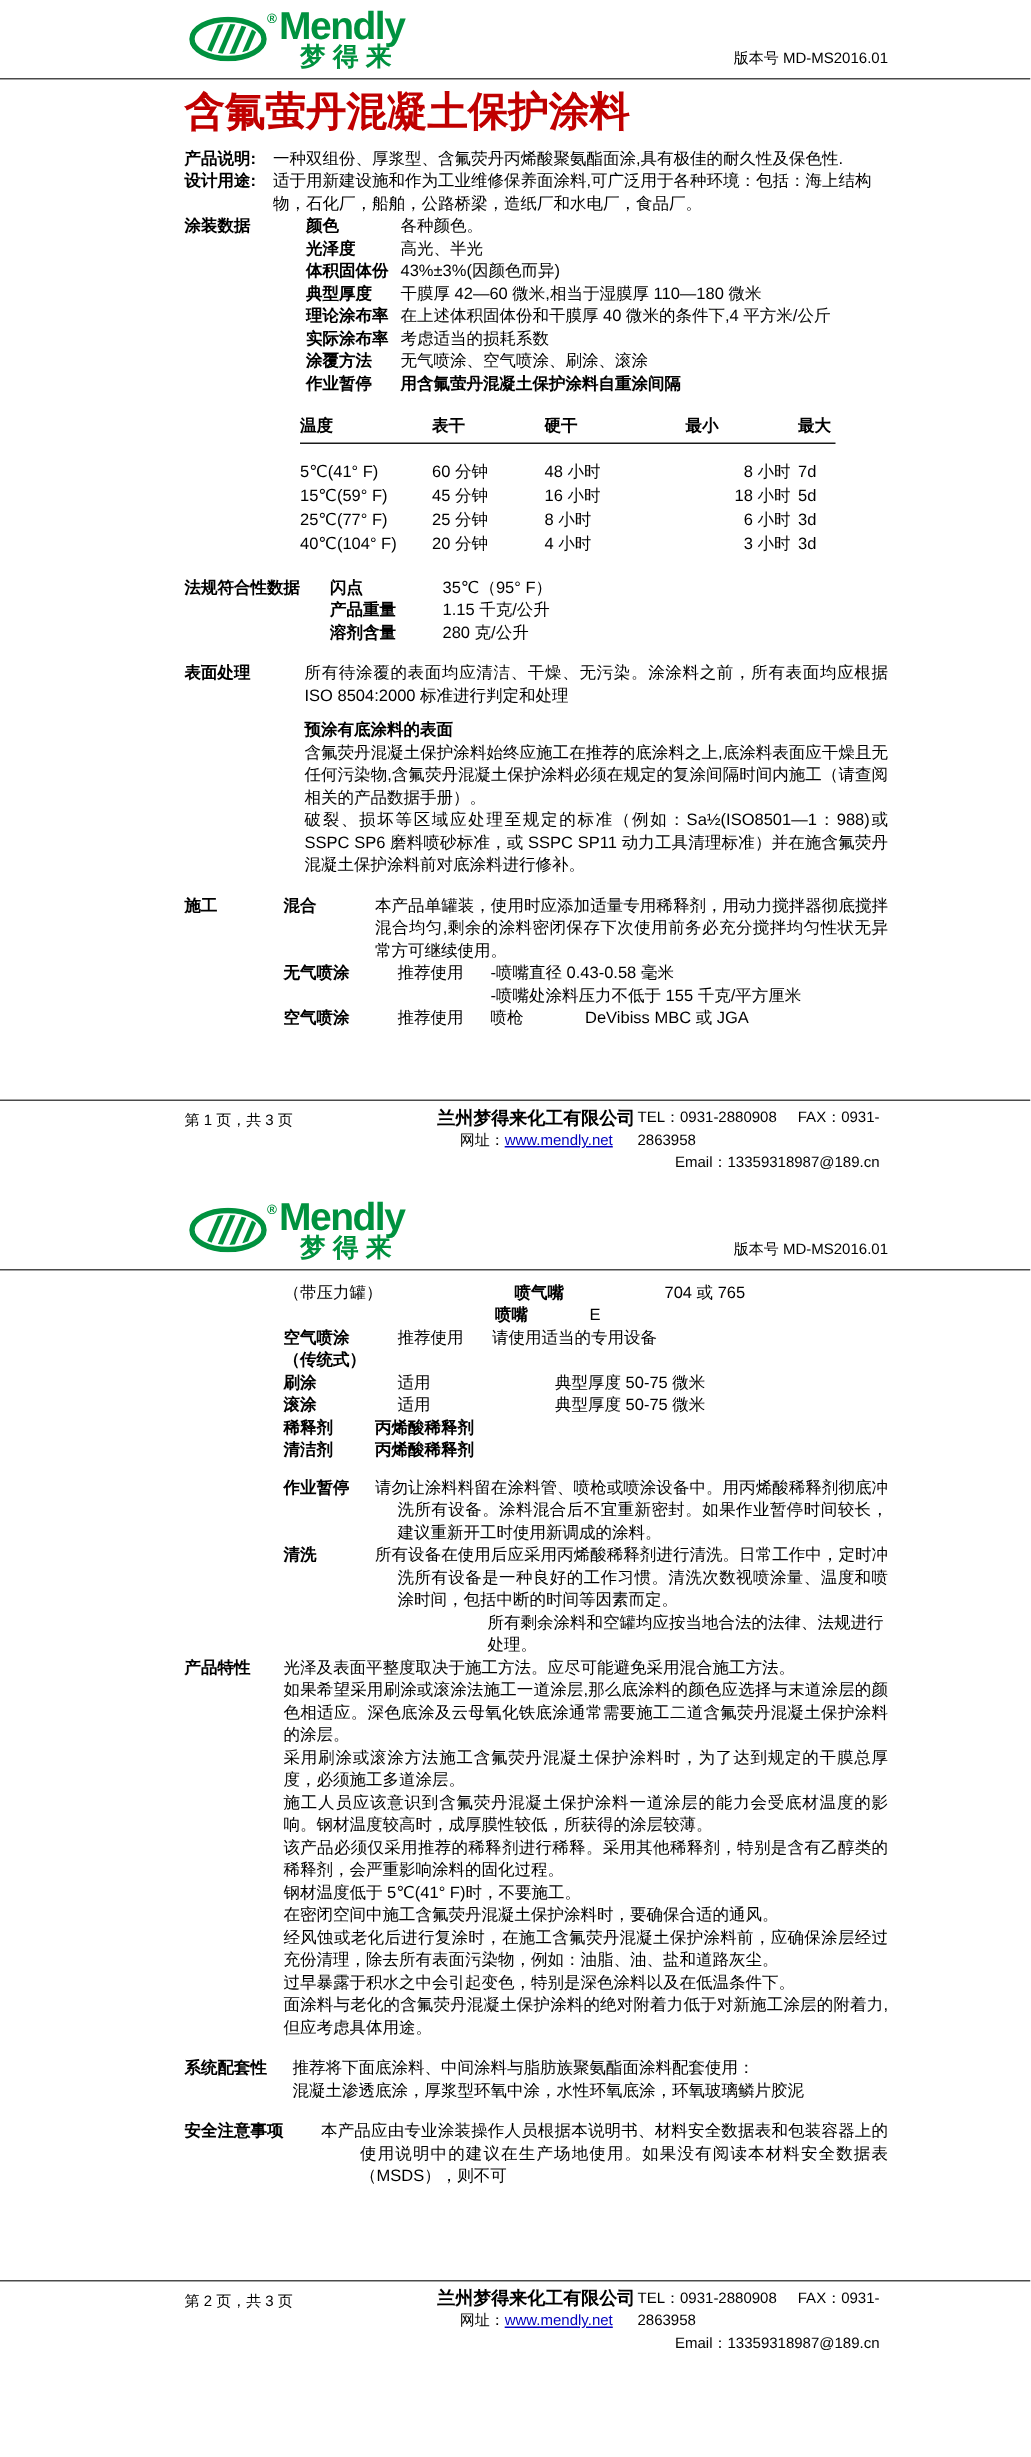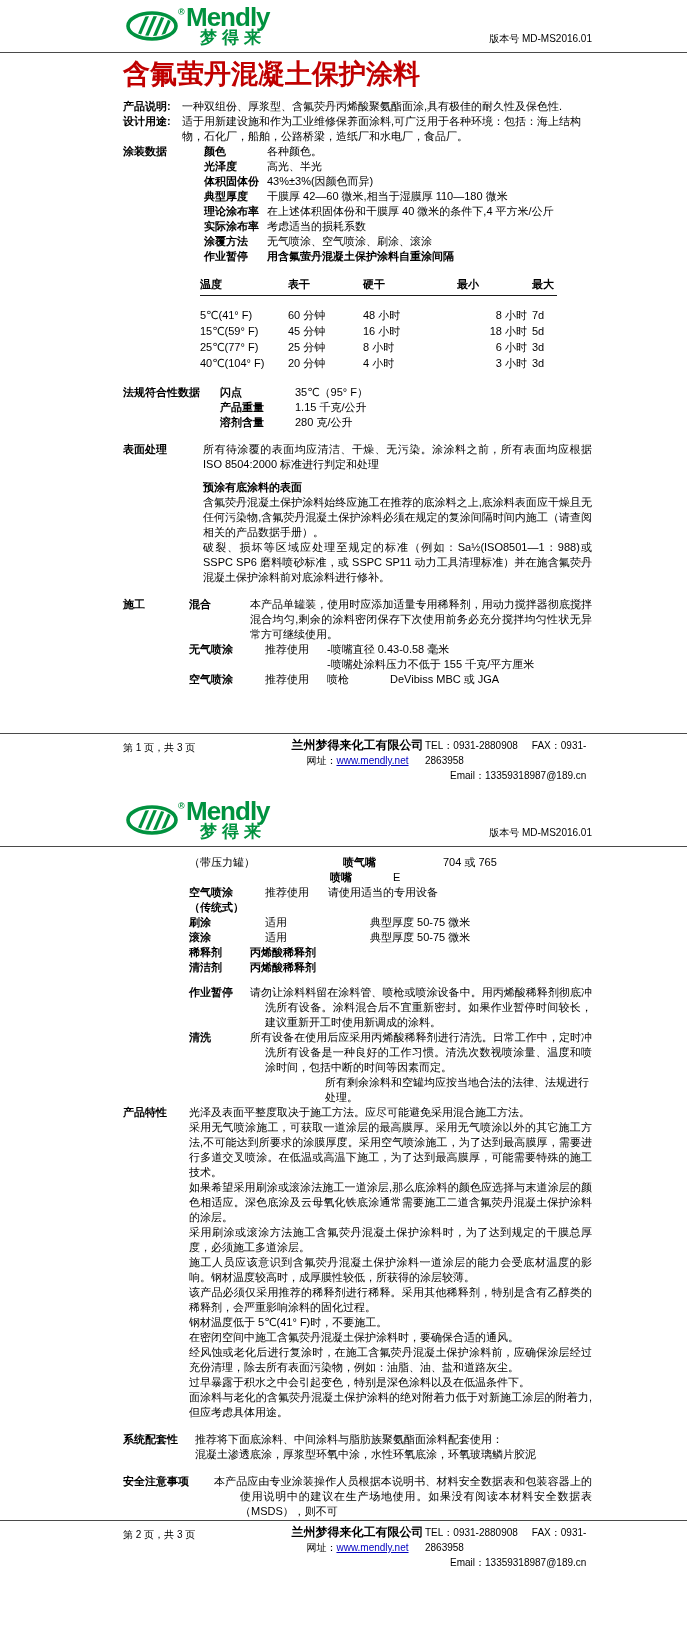--- a/index.html
+++ b/index.html
@@ -355,21 +355,20 @@
       <div class="grow">
         <div class="j hang15">所有设备在使用后应采用丙烯酸稀释剂进行清洗。日常工作中，定时冲洗所有设备是一种良好的工作习惯。清洗次数视喷涂量、温度和喷涂时间，包括中断的时间等因素而定。</div>
         <div class="ind75">所有剩余涂料和空罐均应按当地合法的法律、法规进行处理。</div>
       </div>
     </div>
 
     <div class="row">
       <div class="lblE">产品特性</div>
       <div class="grow">
         <div class="j">光泽及表面平整度取决于施工方法。应尽可能避免采用混合施工方法。</div>
-        <div class="j">采用无气喷涂施工，可获取一道涂层的最高膜厚。采用无气喷涂以外的其它施工方法,不可能达到所要求的涂膜厚度。采用空气喷涂施工，为了达到最高膜厚，需要进行多道交叉喷涂。在低温或高温下施工，为了达到最高膜厚，可能需要特殊的施工技术。</div>
         <div class="j">如果希望采用刷涂或滚涂法施工一道涂层,那么底涂料的颜色应选择与末道涂层的颜色相适应。深色底涂及云母氧化铁底涂通常需要施工二道含氟荧丹混凝土保护涂料的涂层。</div>
         <div class="j">采用刷涂或滚涂方法施工含氟荧丹混凝土保护涂料时，为了达到规定的干膜总厚度，必须施工多道涂层。</div>
         <div class="j">施工人员应该意识到含氟荧丹混凝土保护涂料一道涂层的能力会受底材温度的影响。钢材温度较高时，成厚膜性较低，所获得的涂层较薄。</div>
         <div class="j">该产品必须仅采用推荐的稀释剂进行稀释。采用其他稀释剂，特别是含有乙醇类的稀释剂，会严重影响涂料的固化过程。</div>
         <div class="j">钢材温度低于 5℃(41° F)时，不要施工。</div>
         <div class="j">在密闭空间中施工含氟荧丹混凝土保护涂料时，要确保合适的通风。</div>
         <div class="j">经风蚀或老化后进行复涂时，在施工含氟荧丹混凝土保护涂料前，应确保涂层经过充份清理，除去所有表面污染物，例如：油脂、油、盐和道路灰尘。</div>
         <div class="j">过早暴露于积水之中会引起变色，特别是深色涂料以及在低温条件下。</div>
         <div class="j">面涂料与老化的含氟荧丹混凝土保护涂料的绝对附着力低于对新施工涂层的附着力,但应考虑具体用途。</div>
       </div>

